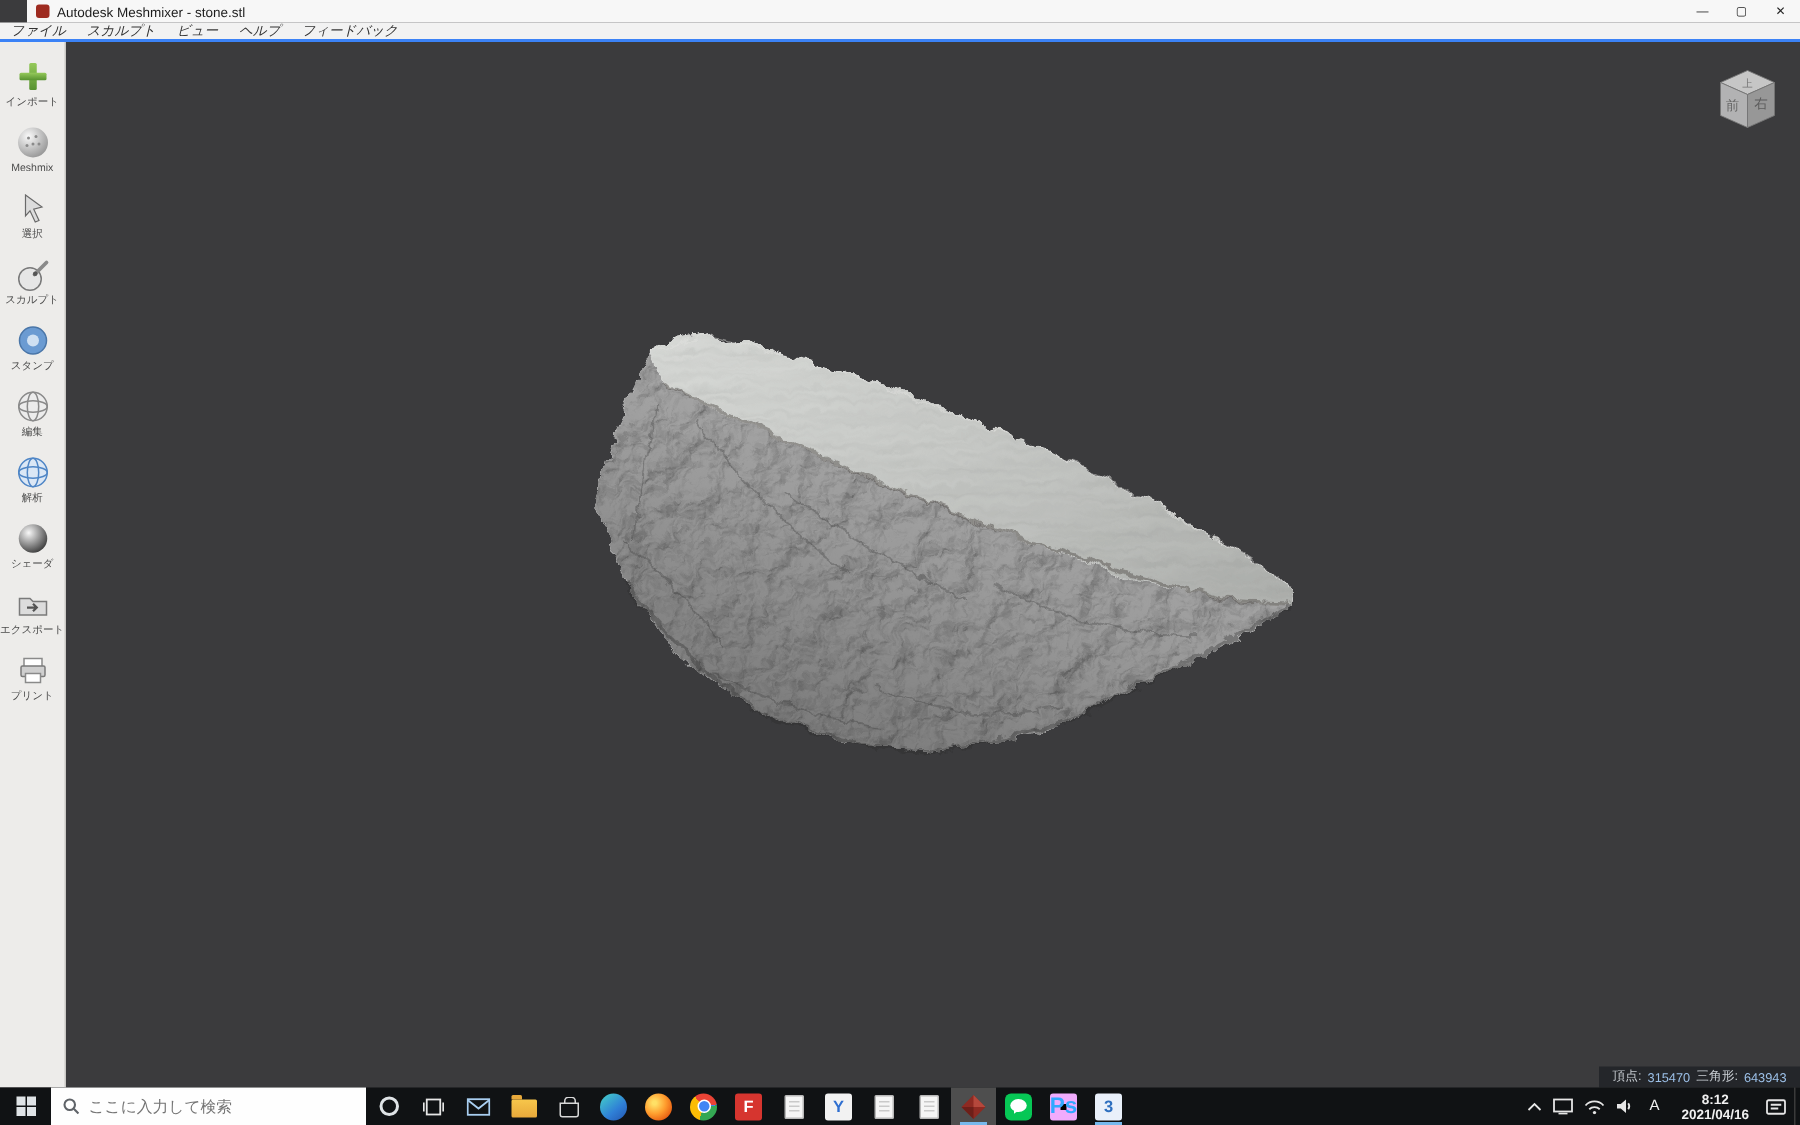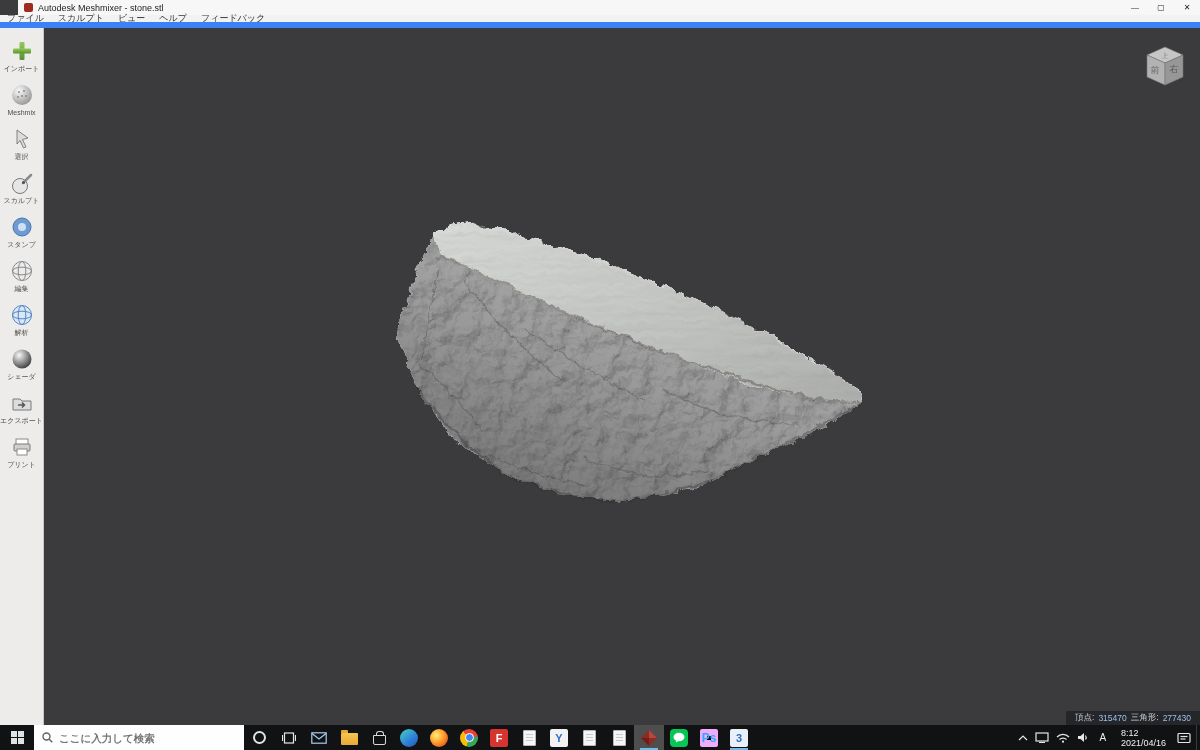--- a/index.html
+++ b/index.html
@@ -11,21 +11,21 @@
   .titlebar { position:absolute; top:0; left:0; right:0; height:15px; background:#f7f7f7;
     display:flex; align-items:center; font-size:9px; color:#1c1c1c;margin-left:18px; }
   .app-ico { width:9px; height:9px; background:#9e2b20; border-radius:2px; margin:0 5px 0 6px; flex:none; }
   .title-text { white-space:nowrap; }
   .tb-spring { flex:1; }
   .wbtn { width:26px; height:15px; display:flex; align-items:center; justify-content:center;
     font-size:8px; color:#222; }
 
   
   .menubar { position:absolute; top:15px; left:0; right:0; height:13px; background:#f2f2f2;
-    border-bottom:6px solid #3b82f6; display:flex; align-items:center; font-size:9px; color:#333; }
+    border-bottom:2px solid #3b82f6; display:flex; align-items:center; font-size:9px; color:#333;font-style:italic; }
   .menu-item { padding:0 7px; line-height:13px; }
 
   
   .toolbar { position:absolute; top:28px; left:0; bottom:25px; width:44px; background:#edecea;
     border-right:1px solid #c9c7c4; display:flex; flex-direction:column; align-items:center;
     padding-top:5px; }
   .tool { width:44px; height:44px; display:flex; flex-direction:column; align-items:center;
     justify-content:center; gap:1px; }
   .tool .ticon { height:26px; display:flex; align-items:center; justify-content:center; }
   .tool .tlabel { font-size:7px; color:#4c4c4c; line-height:8px; white-space:nowrap; }
@@ -40,21 +40,21 @@
 
   
   .taskbar { position:absolute; left:0; right:0; bottom:0; height:25px; background:#101214;
     display:flex; align-items:stretch; color:#e8e8e8; }
   .tb-start { width:34px; display:flex; align-items:center; justify-content:center; }
   .winlogo { width:13px; height:13px; display:grid; grid-template-columns:6px 6px; grid-template-rows:6px 6px; gap:1px; }
   .winlogo div { background:#dfe3e6; }
   .tb-search { width:210px; background:#fefefe; display:flex; align-items:center; gap:6px;
     padding:0 8px; }
   .tb-search input { border:none; outline:none; background:transparent; font-size:10.5px;
-    color:#333; width:160px; font-family:inherit;font-weight:bold; }
+    color:#333; width:160px; font-family:inherit; }
   .slot { width:30px; display:flex; align-items:center; justify-content:center; position:relative; flex:none; }
   .slot.active { background:#4e4e4e; }
   .slot.active::after, .slot.running::after { content:""; position:absolute; bottom:0; left:6px;
     right:6px; height:2px; background:#76b9ed; }
   .ring { width:13px; height:13px; border:2px solid #dfe3e6; border-radius:50%; }
   .folder { position:relative; width:17px; height:12px; background:linear-gradient(#f7c64b,#e8a93b);
     border-radius:1px; margin-top:3px; }
   .folder::before { content:""; position:absolute; top:-3px; left:0; width:7px; height:3px;
     background:#e8a93b; border-radius:1px 1px 0 0; }
   .bag { position:relative; width:13px; height:10px; border:1.5px solid #d8d8d8;
@@ -66,29 +66,29 @@
   .ffox { width:18px; height:18px; border-radius:50%;
     background:radial-gradient(circle at 35% 35%, #ffe066 8%, #ff9d2e 45%, #e4560f 82%); }
   .chrome { width:18px; height:18px; border-radius:50%; position:relative;
     background:conic-gradient(from -40deg, #ea4335 0 33%, #4285f4 0 34%, #34a853 34% 66%, #fbbc05 66% 100%); }
   .chrome::after { content:""; position:absolute; inset:4.5px; border-radius:50%;
     background:#4285f4; border:1.5px solid #fff; }
   .sqicon { width:18px; height:18px; border-radius:2px; display:flex; align-items:center;
     justify-content:center; font-weight:bold; }
   .f-app { background:#d6352f; color:#fff; font-size:11px; }
   .y-app { background:#f2f2f2; color:#2f6fd0; font-size:11px; }
-  .ps-app { background:#000000; color:#31a8ff; font-size:12px; border:7px solid #f0abfc; }
+  .ps-app { background:#000000; color:#31a8ff; font-size:15px; border:7px solid #f0abfc; }
   .three-app { background:#e9f0fa; color:#2d6fbf; font-size:11px; }
   .doc { width:13px; height:16px; background:#f5f5f5; border:1px solid #b8b8b8; border-radius:1px; position:relative; }
   .doc::after { content:""; position:absolute; left:2px; right:2px; top:3px; height:1px;
     background:#c9c9c9; box-shadow:0 3px 0 #c9c9c9, 0 6px 0 #c9c9c9; }
   .line-app { background:#06c755; border-radius:4px; }
   .tray { display:flex; align-items:center; gap:7px; padding:0 5px 0 6px; }
   .ime { font-size:10px; color:#f0f0f0; width:14px; text-align:center; }
-  .clock { font-size:9px; line-height:10px; color:#f0f0f0; padding:0 4px; }
+  .clock { text-align:center; font-size:9px; line-height:10px; color:#f0f0f0; padding:0 4px;font-weight:bold; }
   .peek { width:4px; border-left:1px solid #3a3a3a; }
   .icon-stroke { stroke:#e6e6e6; fill:none; stroke-width:1.2; }
 </style>
 </head>
 <body>
 
 <div class="app">
 
   <div class="titlebar">
     <span class="app-ico"></span>
@@ -293,21 +293,21 @@
       <polygon points="41,11 41,33 23,41 23,19" fill="#9f9f9f" stroke="#7a7a7a" stroke-width="0.6"></polygon>
       <text x="23" y="14" font-size="7" fill="#7b7b7b" text-anchor="middle">上</text>
       <text x="13" y="29" font-size="9" fill="#6b6b6b" text-anchor="middle">前</text>
       <text x="32" y="28" font-size="9" fill="#5f5f5f" text-anchor="middle">右</text>
     </svg>
 
     <div class="vstatus">
       <span>頂点:</span>
       <span class="num">315470</span>
       <span>三角形:</span>
-      <span class="num">277430</span>
+      <span class="num">643943</span>
     </div>
   </div>
 
   <div class="taskbar">
 
     <div class="tb-start">
       <span class="winlogo">
         <div></div>
           <div></div>
           <div></div>

